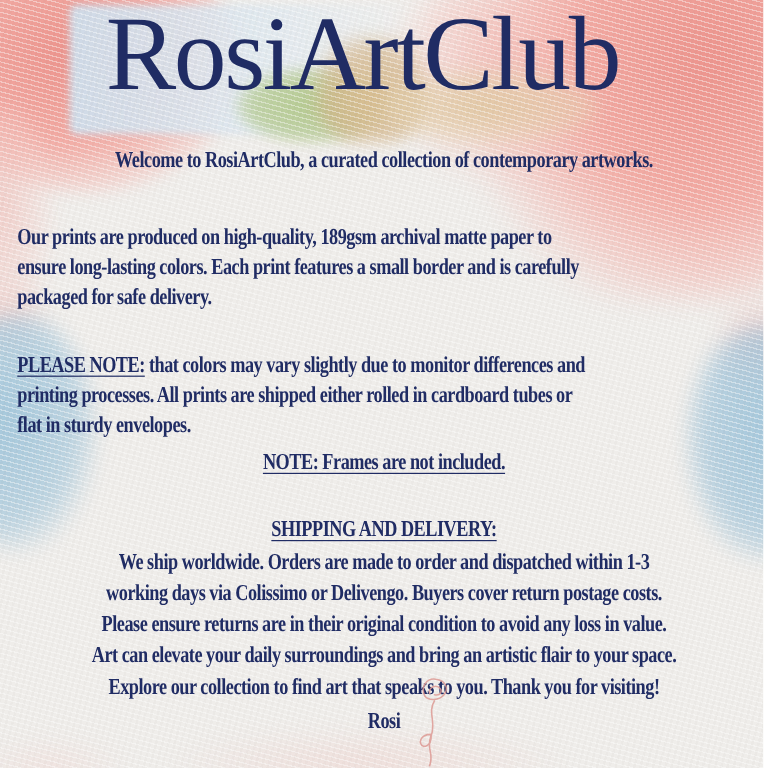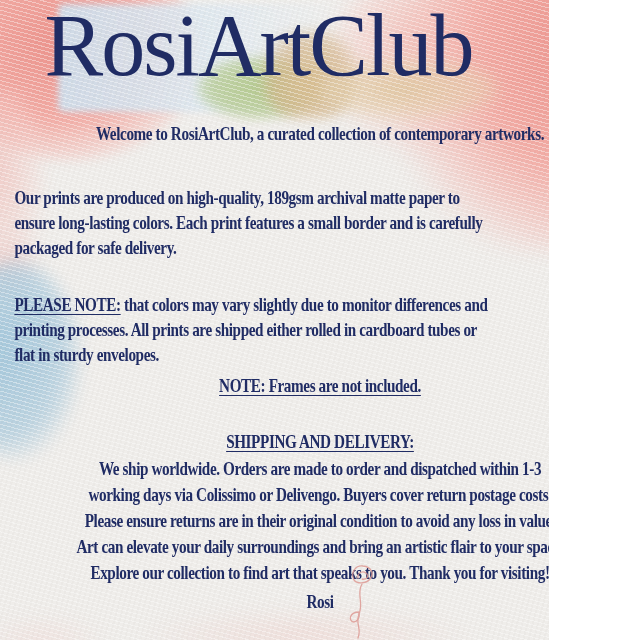--- a/index.html
+++ b/index.html
@@ -1,18 +1,18 @@
 <!DOCTYPE html>
 <html style="--text-navy: #202c64; --wash-pink: #f2aba4; --wash-pink-deep: #ec938c; --band-blue: #d4e1ec; --blob-green: #b5ca90; --blob-tan: #d9be92; --blob-blue: #a4c7db; --rose-pink: #dd9a94; --paper: #efedea;"><head>
 <meta charset="utf-8">
 <style>
   html,body{margin:0;padding:0;}
   .frame{
     position:relative;
-    width:549px;height:640px;
+    width:636px;height:640px;
     background-color:#efedea;
     overflow:hidden;
     font-family:"Liberation Serif","DejaVu Serif",serif;
   }
   
   .frame::after{
     content:"";
     position:absolute;inset:0;z-index:3;pointer-events:none;
     background:
       repeating-linear-gradient(105deg, rgba(120,110,100,0.03) 0 2px, rgba(0,0,0,0) 2px 5px),

